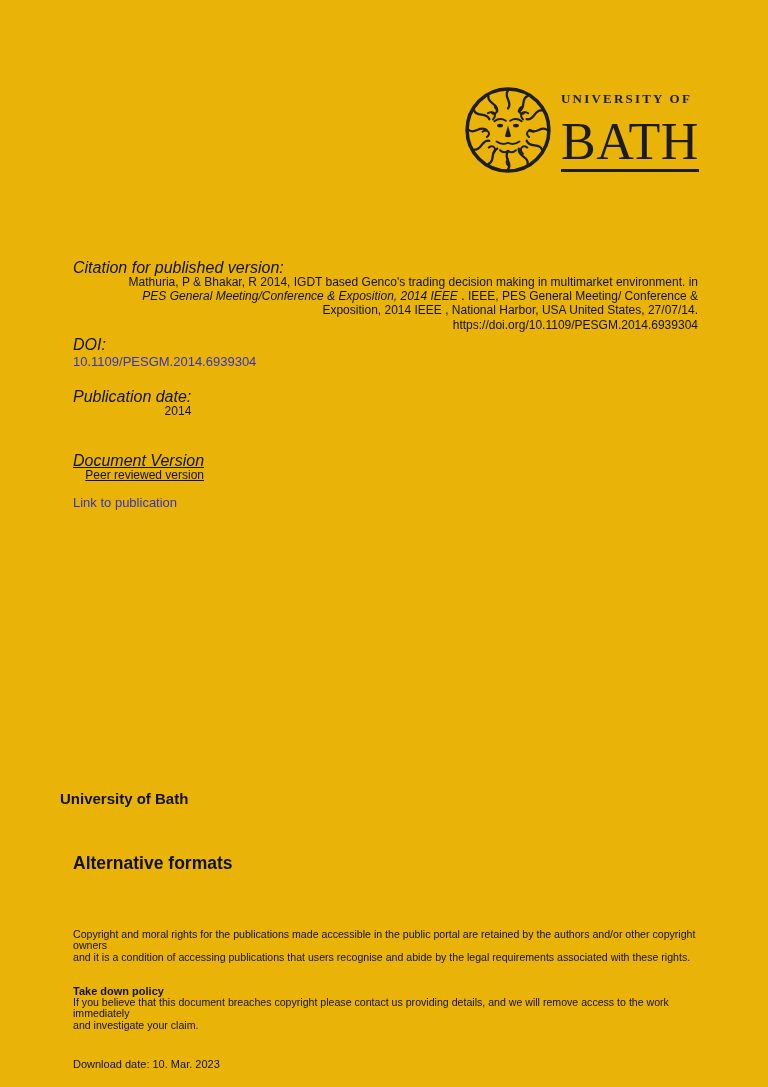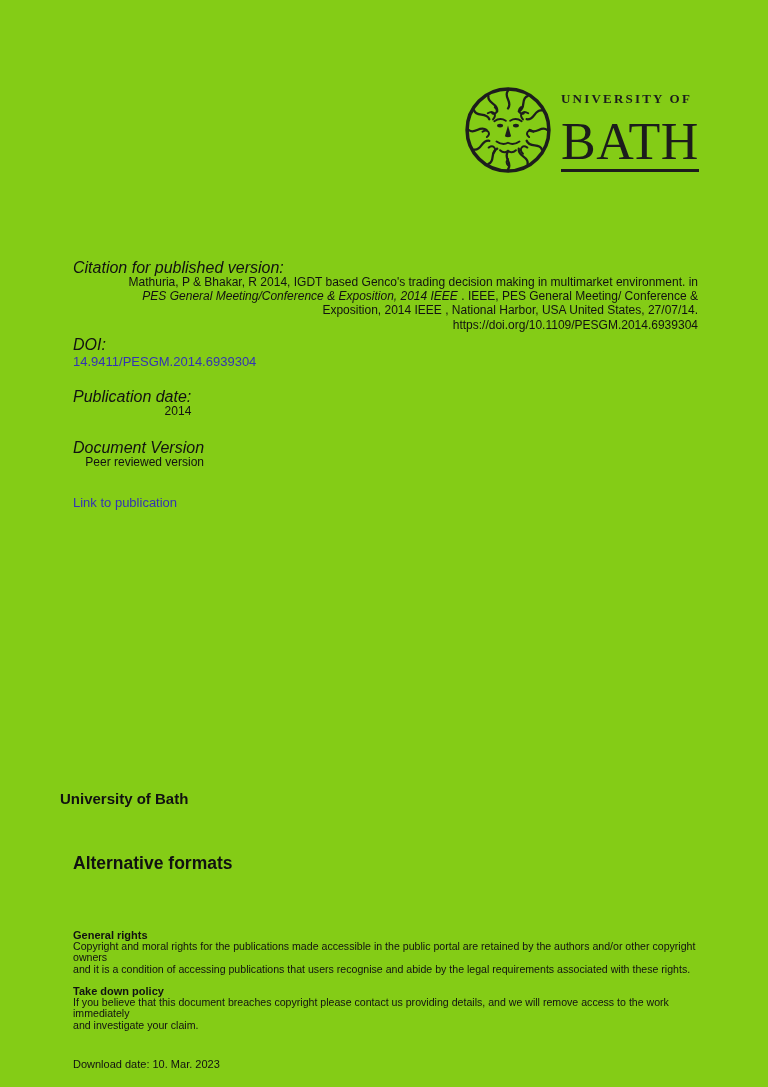--- a/index.html
+++ b/index.html
@@ -1,21 +1,21 @@
 <!DOCTYPE html>
 <html><head>
 <meta charset="utf-8">
 <style>
   html, body { margin: 0; padding: 0; background: #e8e8e8; }
   .page {
     position: relative;
     width: 768px;
     height: 1087px;
     margin: 0 auto;
-    background: #84cc16;
+    background: #eab308;
     font-family: "Liberation Sans", "DejaVu Sans", sans-serif;
     color: #111111;
     overflow: hidden;
   }
 
   
   .logo {
     position: absolute;
     left: 464px;
     top: 86px;
@@ -62,21 +62,21 @@
   .doi { top: 338px; }
   .link {
     color: #3434b4;
     font-size: 13px;
     line-height: 15px;
     text-decoration: none;
     cursor: pointer;
   }
 
   .pubdate { top: 390px; }
-  .docver { top: 441px; }
+  .docver { top: 454px; text-decoration: underline; }
   .linkpub { top: 493px; }
 
   .uni-name {
     position: absolute; left: 60px; top: 790px;
     font-size: 15px; font-weight: 700; color: #111;
   }
 
   .altfmt { top: 853px; width: 640px; }
   .altfmt-h { font-size: 17.5px; font-weight: 700; line-height: 20px; color: #111; }
   .altfmt-b { font-size: 15px; line-height: 18.5px; color: #111; }
@@ -148,21 +148,21 @@
   <div class="blk citation">
     <div class="h-italic">Citation for published version:</div>
     <div class="body-12 pre"><span>Mathuria, P &amp; Bhakar, R 2014, IGDT based Genco's trading decision making in multimarket environment. in
 </span><span class="cit-italic">PES General Meeting/Conference &amp; Exposition, 2014 IEEE</span><span> . IEEE, PES General Meeting/ Conference &amp;
 Exposition, 2014 IEEE , National Harbor, USA United States, 27/07/14.
 https://doi.org/10.1109/PESGM.2014.6939304</span></div>
   </div>
 
   <div class="blk doi">
     <div class="h-italic">DOI:</div>
-    <a class="link">14.9411/PESGM.2014.6939304</a>
+    <a class="link">10.1109/PESGM.2014.6939304</a>
   </div>
 
   <div class="blk pubdate">
     <div class="h-italic">Publication date:</div>
     <div class="body-12">2014</div>
   </div>
 
   <div class="blk docver">
     <div class="h-italic">Document Version</div>
     <div class="body-12">Peer reviewed version</div>
@@ -172,21 +172,20 @@
     <a class="link">Link to publication</a>
   </div>
 
   <div class="uni-name">University of Bath</div>
 
   <div class="blk altfmt">
     <div class="altfmt-h">Alternative formats</div>
   </div>
 
   <div class="blk genrights">
-    <div class="fineprint-h">General rights</div>
     <div class="fineprint-b pre">Copyright and moral rights for the publications made accessible in the public portal are retained by the authors and/or other copyright owners
 and it is a condition of accessing publications that users recognise and abide by the legal requirements associated with these rights.</div>
   </div>
 
   <div class="blk takedown">
     <div class="fineprint-h">Take down policy</div>
     <div class="fineprint-b pre">If you believe that this document breaches copyright please contact us providing details, and we will remove access to the work immediately
 and investigate your claim.</div>
   </div>
 

